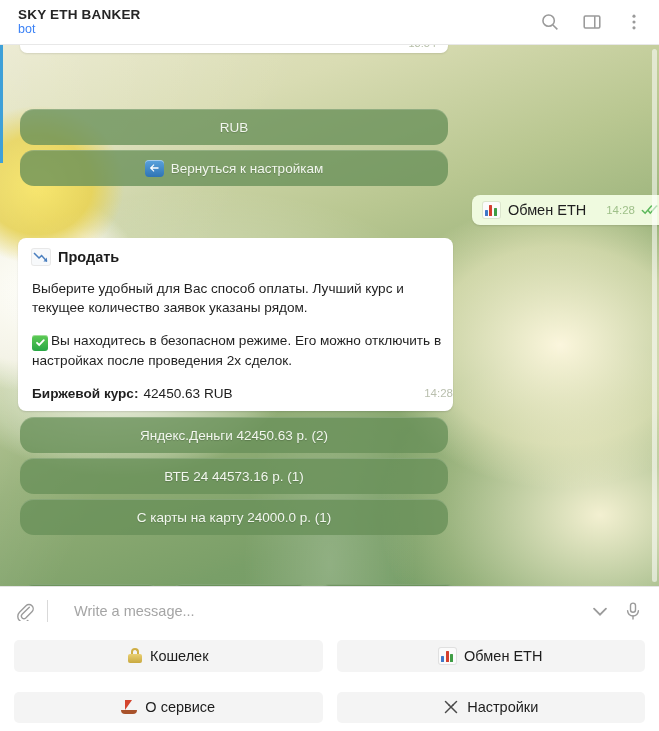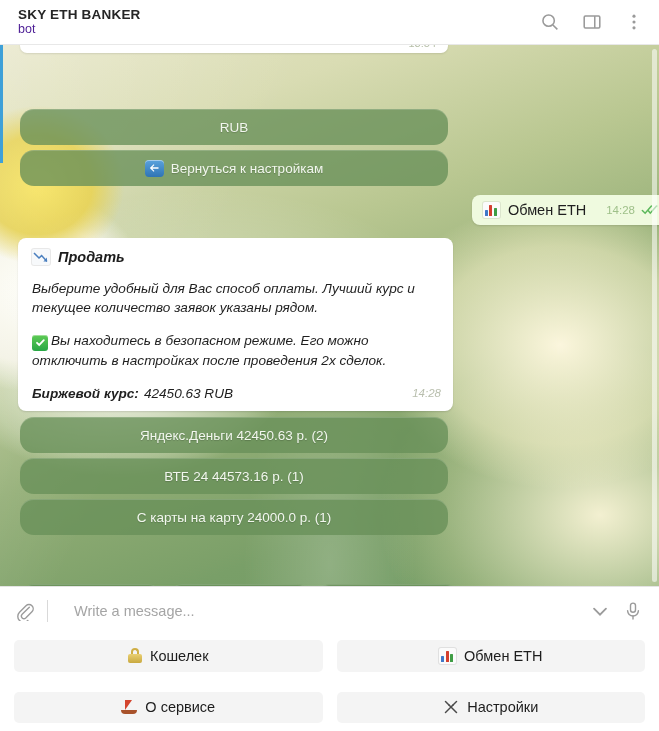--- a/index.html
+++ b/index.html
@@ -27,21 +27,21 @@
     align-items: center;
     padding: 0 14px 0 18px;
     border-bottom: 1px solid #e8e8e8;
     z-index: 5;
   }
   .header-titles { display: flex; flex-direction: column; justify-content: center; }
   .chat-title {
     font-size: 13.5px; font-weight: bold; color: #262626;
     letter-spacing: .2px; line-height: 15px;
   }
-  .chat-status { font-size: 12.5px; color: #4c1d95; line-height: 15px; }
+  .chat-status { font-size: 12.5px; color: #3b82f6; line-height: 15px; }
   .header-actions { margin-left: auto; display: flex; align-items: center; gap: 20px; }
   .hicon { width: 22px; height: 22px; color: #9a9a9a; display: block; cursor: pointer; }
   .hicon svg { display: block; width: 22px; height: 22px; }
 
   
   .chat {
     position: relative;
     flex: 1 1 auto;
     overflow: hidden;
   }
@@ -172,23 +172,22 @@
     box-shadow: inset 0 1px 0 rgba(255,255,255,.4);
   }
   .emoji-check svg { width: 11px; height: 11px; display: block; }
 
   
   .bubble-in {
     position: absolute; left: 18px; top: 193px;
     width: 435px;
     background: #ffffff;
     border-radius: 8px;
-    padding: 11px 12px 8px 14px;
+    padding: 11px 0 8px 14px;
     box-shadow: 0 1px 2px rgba(0,0,0,.13);
-    font-style: italic;
   }
   .bubble-in .b-title {
     font-size: 14.5px; font-weight: bold; color: #1c1c1c;
     display: flex; align-items: center; gap: 8px;
     margin-bottom: 14px;
   }
   .bubble-in p {
     font-size: 13.6px; color: #1f1f1f; line-height: 19px;
     margin-bottom: 14px;
   }

